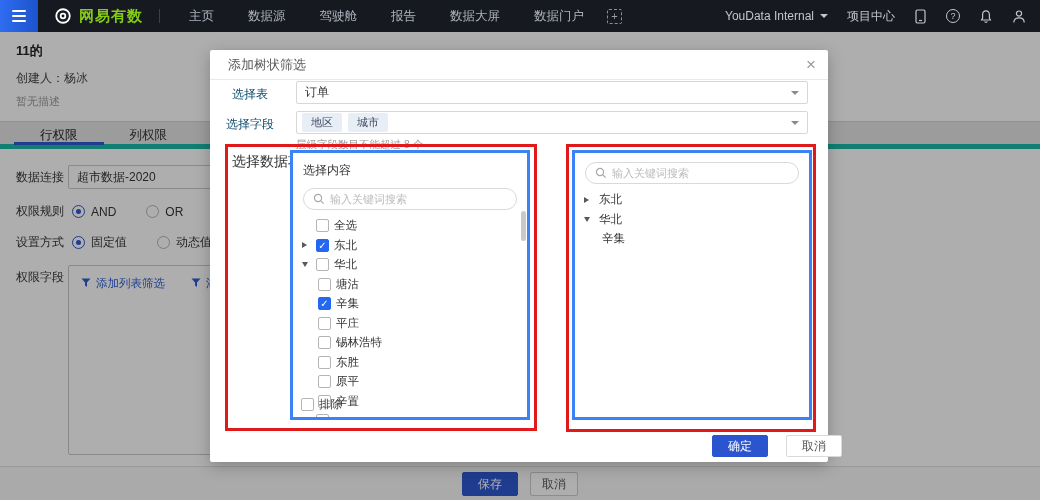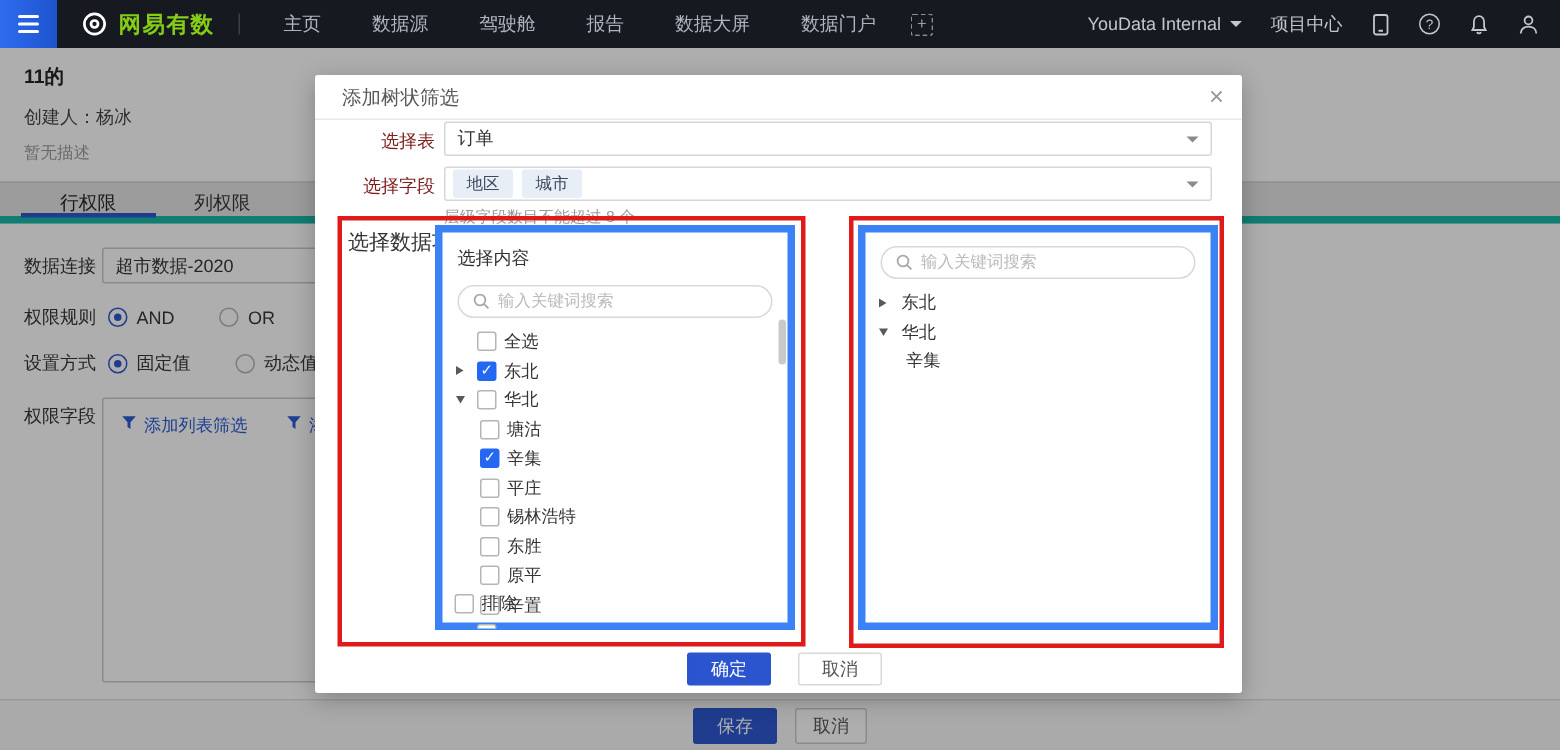--- a/index.html
+++ b/index.html
@@ -65,31 +65,31 @@
   .btn-plain { background:#fff; color:#555; border:1px solid #ccc; width:48px; }
 
   
   .overlay { position:absolute; top:32px; left:0; width:1040px; height:468px; background:rgba(10,10,10,0.33); z-index:50; }
   .modal { position:absolute; left:210px; top:50px; width:618px; height:412px; background:#fff; z-index:60;
            box-shadow:0 4px 16px rgba(0,0,0,0.25); border-radius:2px; }
   .m-header { height:30px; line-height:30px; padding:0 18px; font-size:13px; color:#595959;
               border-bottom:1px solid #e9e9e9; }
   .m-close { position:absolute; top:4px; right:12px; font-size:17px; color:#999; cursor:pointer; line-height:22px; }
   .m-close::after { content:"×"; }
-  .m-label { position:absolute; width:80px; text-align:right; font-size:12px; color:#7f1d1d; }
+  .m-label { position:absolute; width:80px; text-align:center; font-size:12px; color:#0c4a6e; }
   .m-select { position:absolute; left:86px; width:512px; height:23px; border:1px solid #d7d7d7;
               border-radius:2px; background:#fff; cursor:pointer; }
   .m-select .val { font-size:12px; color:#333; line-height:21px; padding-left:8px; }
   .sel-caret { position:absolute; right:8px; top:9px; width:0; height:0;
                border-left:4px solid transparent; border-right:4px solid transparent; border-top:4.5px solid #8a8a8a; }
   .tags { display:flex; align-items:center; gap:6px; height:100%; padding-left:5px; }
   .tag { background:#e8eef6; color:#3d4a60; font-size:11px; padding:2px 9px; border-radius:2px; }
   .m-hint { position:absolute; left:86px; top:88px; font-size:10.5px; color:#9b9b9b; }
   .m-datalabel { position:absolute; left:22px; top:103px; font-size:14px; color:#333; }
-  .panel { position:absolute; top:100px; width:240px; height:270px; border:5px solid #3b82f6; background:#fff; }
+  .panel { position:absolute; top:100px; width:240px; height:270px; border:3px solid #3b82f6; background:#fff; }
   .panel.left { left:80px; } .panel.right { left:362px; }
   .p-header { padding:9px 10px 0; font-size:12px; color:#333; }
   .p-search { margin:9px 10px 0; height:22px; border:1px solid #d9d9d9; border-radius:12px;
               display:flex; align-items:center; gap:5px; padding:0 9px; background:#fff; }
   .p-search input { border:none; outline:none; flex:1; font-size:11px; color:#333; background:transparent;
                     font-family:"Liberation Sans",sans-serif; min-width:0; }
   .p-search input::placeholder { color:#bbb; }
   .p-list { margin-top:6px; height:201px; overflow:hidden; padding-left:9px; position:relative; }
   .list-row { height:19.5px; display:flex; align-items:center; gap:5px; font-size:11.5px; color:#333; cursor:pointer; }
   .list-row.indent { margin-left:16px; }
@@ -104,21 +104,21 @@
   .cb.checked::after { content:"✓"; }
   .p-exclude { position:absolute; left:8px; bottom:5px; display:flex; align-items:center; gap:5px;
                font-size:11.5px; color:#333; cursor:pointer; }
   .sb-thumb { position:absolute; right:1px; top:58px; width:5px; height:30px; background:#c9c9c9; border-radius:3px; cursor:pointer; }
   .tree-row { height:19.5px; display:flex; align-items:center; gap:6px; font-size:11.5px; color:#333;
               cursor:pointer; padding-left:9px; }
   .tree-row.indent { padding-left:27px; }
   .red-rect { position:absolute; border:3px solid #e01a1a; z-index:70; pointer-events:none; }
   .red-rect.l { left:15px; top:94px; width:312px; height:287px; }
   .red-rect.r { left:356px; top:94px; width:250px; height:288px; }
-  .m-footer { position:absolute; left:4px; top:385px; width:618px; display:flex; justify-content:center; gap:18px; }
+  .m-footer { position:absolute; left:14px; top:385px; width:618px; display:flex; justify-content:flex-end; gap:18px; }
   .m-btn { width:56px; height:22px; border-radius:2px; font-size:12px; line-height:20px; text-align:center; cursor:pointer; }
   .m-btn.ok { background:#2a55cf; color:#fff; border:1px solid #2a55cf; }
   .m-btn.cancel { background:#fff; color:#555; border:1px solid #d9d9d9; }
 </style>
 </head>
 <body>
 
 <div class="navbar">
   <div class="ham-tile">
       <i></i>

